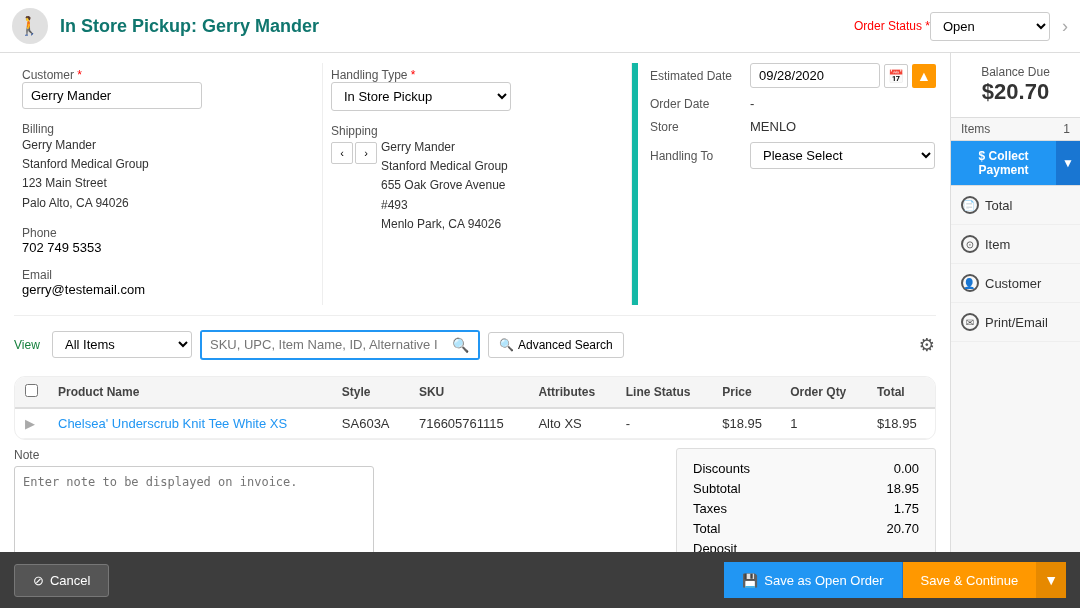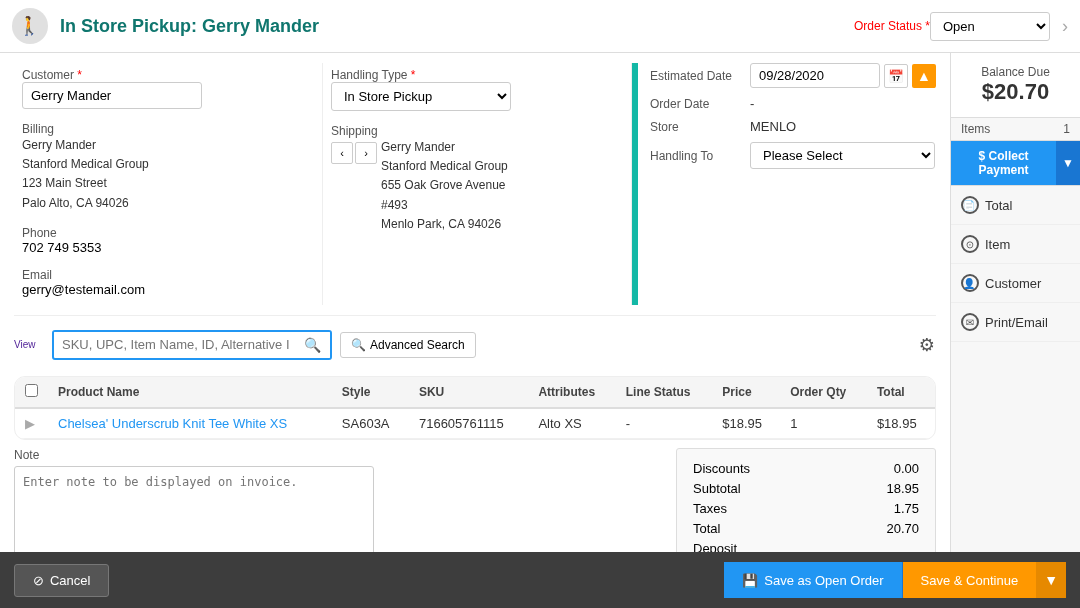--- a/index.html
+++ b/index.html
@@ -55,21 +55,21 @@
     .rf-label { font-size: 12px; color: #555; min-width: 100px; }
     .rf-value { flex: 1; font-size: 13px; color: #333; }
     .date-input-wrap { display: flex; align-items: flex-end; gap: 4px; }
     .date-input { border: 1px solid #ccc; padding: 4px 8px; font-size: 13px; border-radius: 3px; width: 130px; }
     .date-icon { width: 24px; height: 24px; border: 1px solid #ccc; display: flex; align-items: center; justify-content: center; font-size: 13px; cursor: pointer; background: #fff; border-radius: 2px; }
     .date-up { width: 24px; height: 24px; background: #FF9800; border: none; color: #fff; font-size: 14px; cursor: pointer; border-radius: 2px; display: flex; align-items: center; justify-content: center; }
     .assigned-select { border: 1px solid #ccc; padding: 4px 8px; font-size: 13px; border-radius: 3px; background: #fff; width: 185px; }
 
     
     .search-bar { display: flex; align-items: center; gap: 8px; margin-bottom: 10px; padding: 6px 0; }
-    .view-label { font-size: 10px; color: #4c1d95; min-width: 30px; }
+    .view-label { font-size: 12px; color: #15803d; min-width: 30px; }
     .view-select { border: 1px solid #ccc; padding: 4px 8px; font-size: 13px; border-radius: 3px; background: #fff; width: 140px; }
     .sku-search { display: flex; align-items: center; border: 2px solid #2196F3; border-radius: 3px; overflow: hidden; flex: 1; max-width: 280px; }
     .sku-search input { border: none; outline: none; padding: 5px 8px; font-size: 13px; flex: 1; }
     .sku-search-icon { padding: 5px 8px; background: #fff; cursor: pointer; font-size: 14px; color: #555; }
     .advanced-search-btn { border: 1px solid #ccc; padding: 5px 10px; font-size: 12px; background: #fff; cursor: pointer; border-radius: 3px; display: flex; align-items: center; gap: 4px; }
     .gear-icon-btn { border: 1px solid transparent; background: transparent; font-size: 18px; cursor: pointer; color: #555; margin-left: auto; }
 
     
     .table-wrap { border: 1px solid #eee; border-radius: 11px; overflow: hidden; margin-bottom: 8px; }
     table { width: 100%; border-collapse: collapse; font-size: 13px; }
@@ -217,20 +217,25 @@
               <option>John Doe</option>
               <option>Jane Smith</option>
             </select>
           </div>
         </div>
       </div>
     </div>
 
     <div class="search-bar">
       <div class="view-label">View</div>
+      <select class="view-select">
+        <option>All Items</option>
+        <option>Active</option>
+        <option>Inactive</option>
+      </select>
       <div class="sku-search">
         <input type="text" class="sku-search-input" placeholder="SKU, UPC, Item Name, ID, Alternative IDs" style="">
         <span class="sku-search-icon">🔍</span>
       </div>
       <button class="advanced-search-btn">
         <span>🔍</span>
         <span>Advanced Search</span>
       </button>
       <button class="gear-icon-btn">⚙</button>
     </div>

